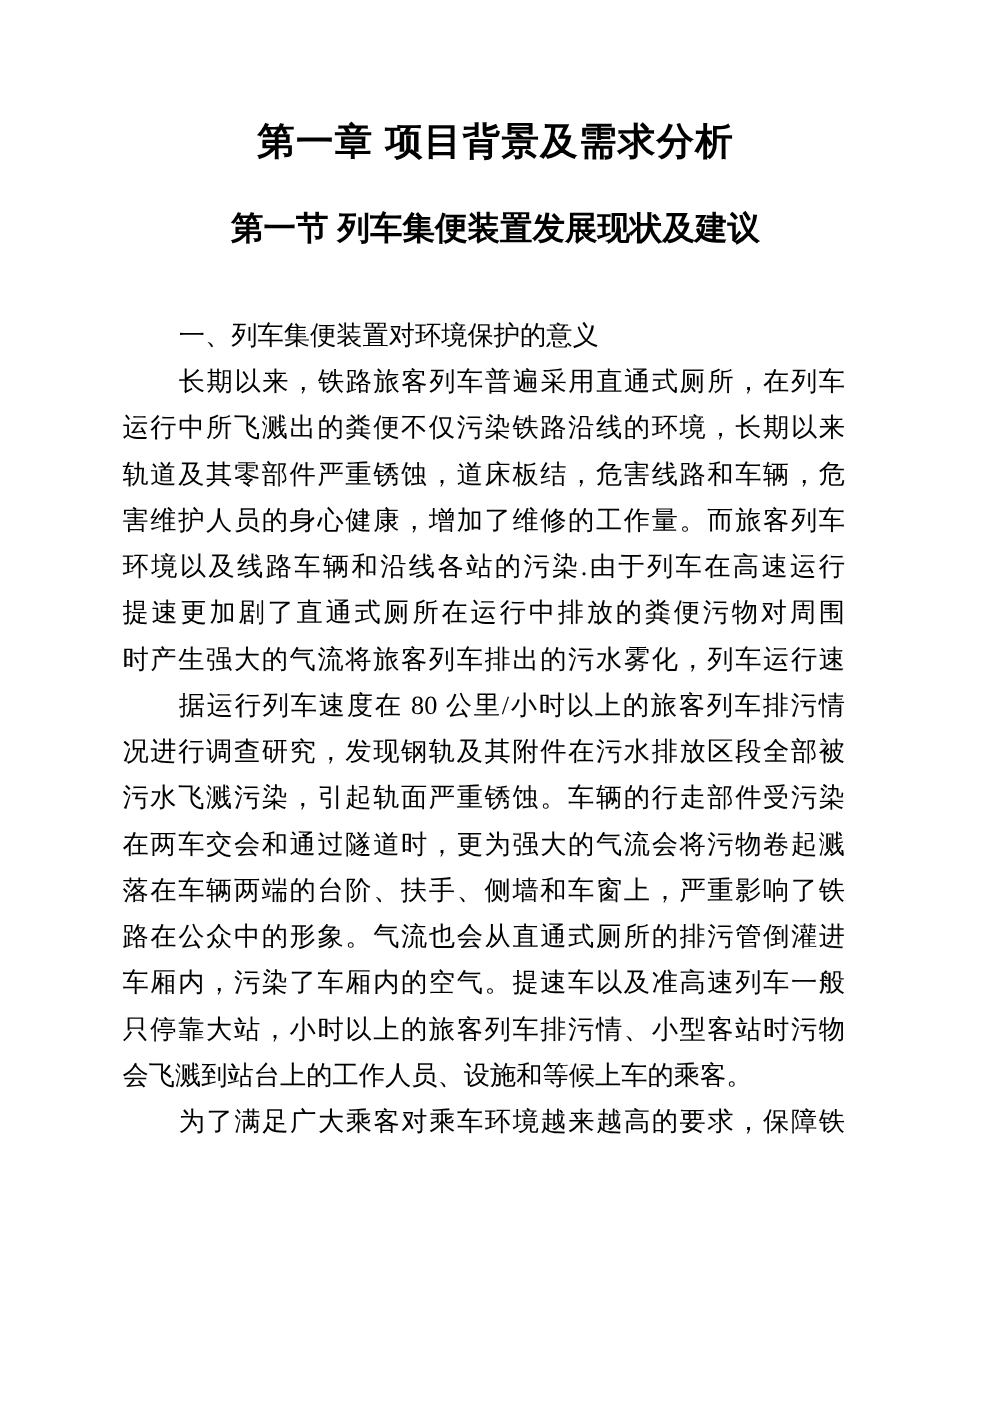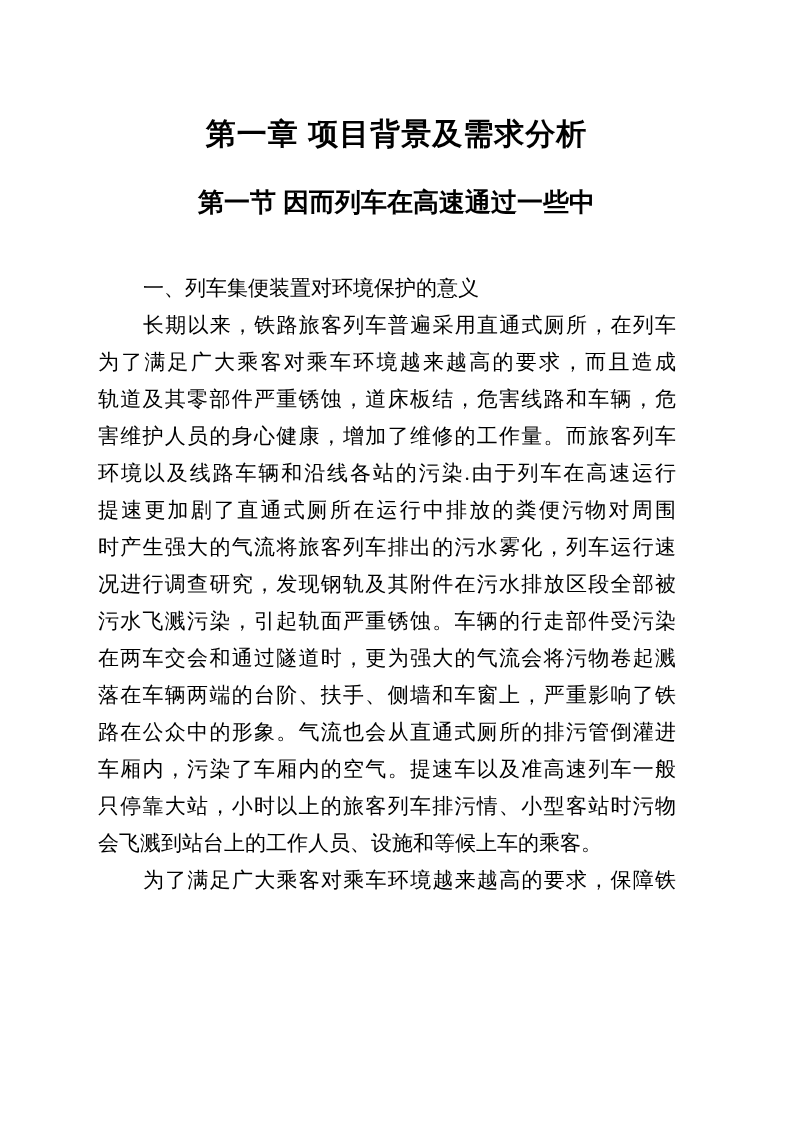--- a/index.html
+++ b/index.html
@@ -8,21 +8,20 @@
     background: #ffffff;
   }
   .page {
     position: relative;
     width: 793px;
     height: 1023px;
     background: #ffffff;
     color: #000000;
     font-family: "Liberation Serif", "DejaVu Serif", serif;
     overflow: hidden;
-    margin-top: 20px;
   }
   .chapter-title {
     position: absolute;
     top: 95px;
     left: 0;
     width: 793px;
     text-align: center;
     font-family: "Liberation Sans", "DejaVu Sans", sans-serif;
     font-weight: 700;
     font-size: 30px;
@@ -74,31 +73,32 @@
     line-height: 22px;
   }
 </style>
 </head>
 <body>
 
 <div class="page">
 
   <div class="chapter-title">第一章 项目背景及需求分析</div>
 
-  <div class="section-title">第一节 因而列车在高速通过一些中</div>
+  <div class="section-title">第一节 列车集便装置发展现状及建议</div>
 
   <div class="body-text">
     <div class="line indent flush">一、列车集便装置对环境保护的意义</div>
     <div class="line indent">长期以来，铁路旅客列车普遍采用直通式厕所，在列车</div>
-    <div class="line">为了满足广大乘客对乘车环境越来越高的要求，而且造成</div>
+    <div class="line">运行中所飞溅出的粪便不仅污染铁路沿线的环境，长期以来</div>
     <div class="line">轨道及其零部件严重锈蚀，道床板结，危害线路和车辆，危</div>
     <div class="line">害维护人员的身心健康，增加了维修的工作量。而旅客列车</div>
     <div class="line">环境以及线路车辆和沿线各站的污染.由于列车在高速运行</div>
     <div class="line">提速更加剧了直通式厕所在运行中排放的粪便污物对周围</div>
     <div class="line">时产生强大的气流将旅客列车排出的污水雾化，列车运行速</div>
+    <div class="line indent">据运行列车速度在 80 公里/小时以上的旅客列车排污情</div>
     <div class="line">况进行调查研究，发现钢轨及其附件在污水排放区段全部被</div>
     <div class="line">污水飞溅污染，引起轨面严重锈蚀。车辆的行走部件受污染</div>
     <div class="line">在两车交会和通过隧道时，更为强大的气流会将污物卷起溅</div>
     <div class="line">落在车辆两端的台阶、扶手、侧墙和车窗上，严重影响了铁</div>
     <div class="line">路在公众中的形象。气流也会从直通式厕所的排污管倒灌进</div>
     <div class="line">车厢内，污染了车厢内的空气。提速车以及准高速列车一般</div>
     <div class="line">只停靠大站，小时以上的旅客列车排污情、小型客站时污物</div>
     <div class="line flush">会飞溅到站台上的工作人员、设施和等候上车的乘客。</div>
     <div class="line indent">为了满足广大乘客对乘车环境越来越高的要求，保障铁</div>
   </div>

